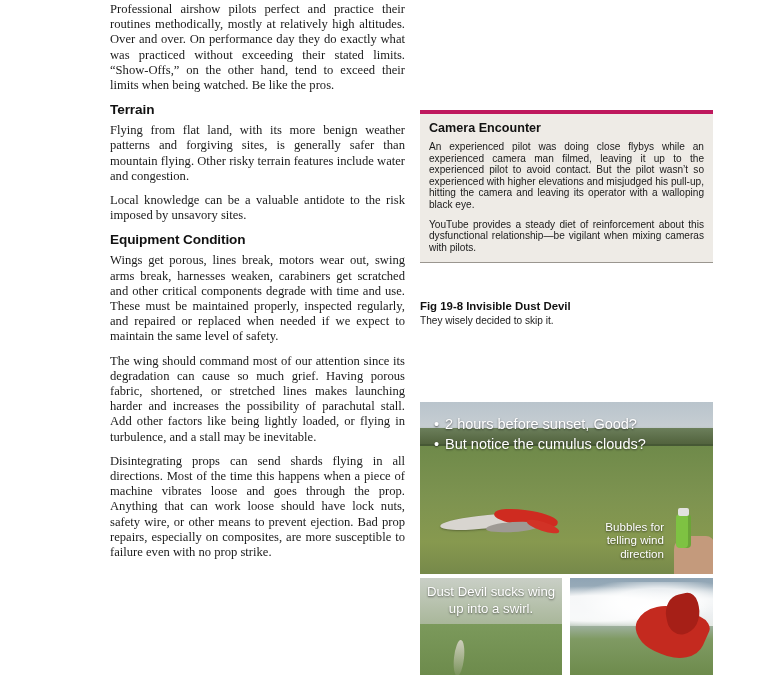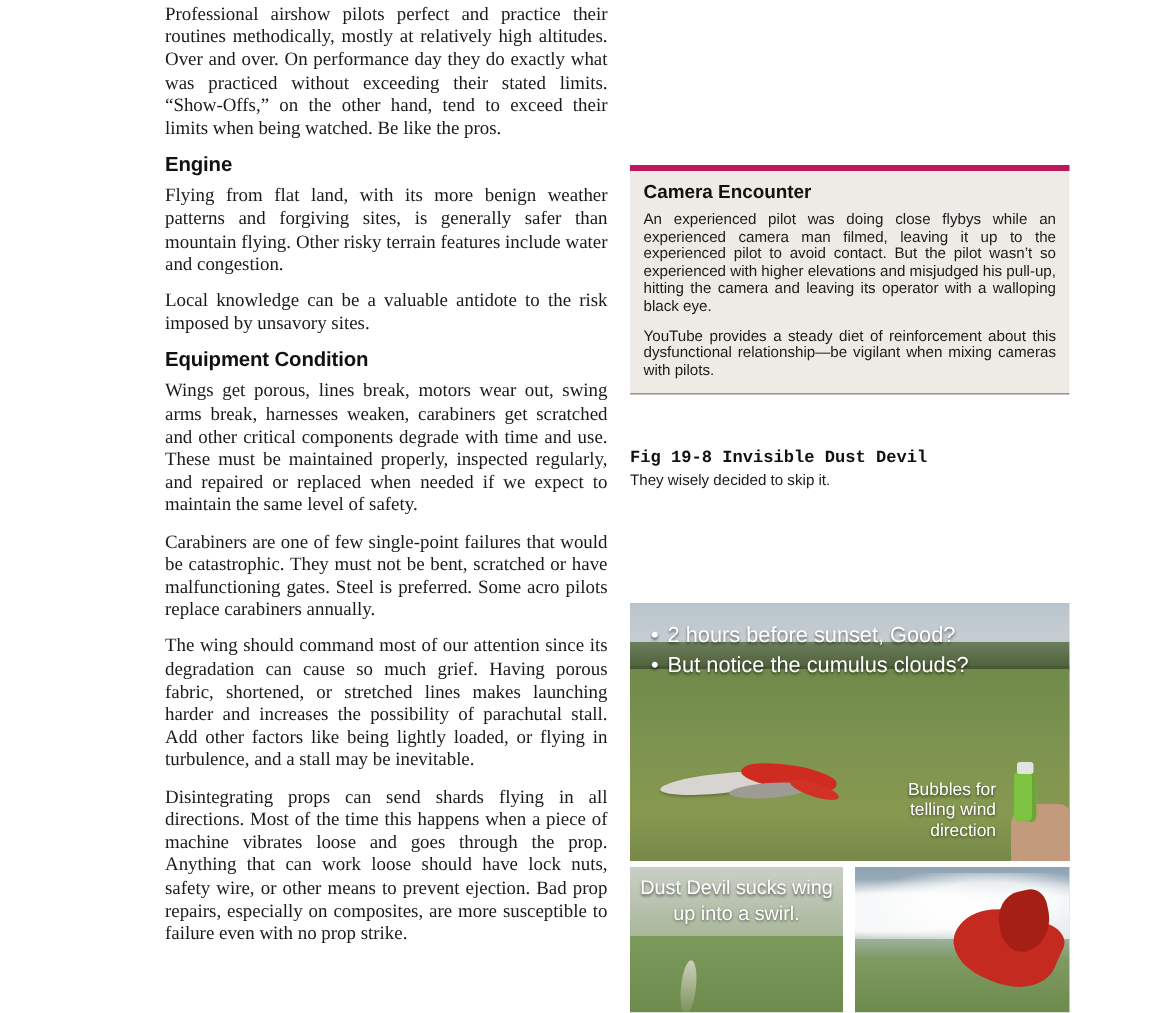--- a/index.html
+++ b/index.html
@@ -80,21 +80,21 @@
 
   .figcap {
     position: absolute;
     left: 420px;
     top: 300px;
     width: 293px;
   }
   .figcap h4 {
     margin: 0 0 3px 0;
     font-size: 11.4px;
-    font-family: Liberation Mono, monospace;
+    font-family: Liberation Sans, sans-serif;
     font-weight: bold;
     color: #111;
   }
   .figcap p {
     margin: 0 0 8px 0;
     font-size: 10.1px;
     line-height: 11.6px;
     text-align: justify;
     font-family: "Liberation Sans", sans-serif;
     hyphens: auto;
@@ -258,27 +258,26 @@
 </style>
 </head>
 <body>
 
 <div class="page">
 
   <div class="main-col">
 
     <p class="first-para">Professional airshow pilots perfect and practice their routines methodically, mostly at relatively high altitudes. Over and over. On performance day they do exactly what was practiced without exceeding their stated limits. “Show-Offs,” on the other hand, tend to exceed their limits when being watched. Be like the pros.</p>
 
-    <h2>Engine</h2>
+    <h2>Terrain</h2>
     <p>Flying from flat land, with its more benign weather patterns and forgiving sites, is generally safer than mountain flying. Other risky terrain features include water and congestion.</p>
     <p>Local knowledge can be a valuable antidote to the risk imposed by unsavory sites.</p>
 
     <h2>Equipment Condition</h2>
     <p>Wings get porous, lines break, motors wear out, swing arms break, harnesses weaken, carabiners get scratched and other critical components degrade with time and use. These must be maintained properly, inspected regularly, and repaired or replaced when needed if we expect to maintain the same level of safety.</p>
-    <p>Carabiners are one of few single-point failures that would be catastrophic. They must not be bent, scratched or have malfunctioning gates. Steel is preferred. Some acro pilots replace carabiners annually.</p>
     <p>The wing should command most of our attention since its degradation can cause so much grief. Having porous fabric, shortened, or stretched lines makes launching harder and increases the possibility of parachutal stall. Add other factors like being lightly loaded, or flying in turbulence, and a stall may be inevitable.</p>
     <p>Disintegrating props can send shards flying in all directions. Most of the time this happens when a piece of machine vibrates loose and goes through the prop. Anything that can work loose should have lock nuts, safety wire, or other means to prevent ejection. Bad prop repairs, especially on composites, are more susceptible to failure even with no prop strike.</p>
 
   </div>
 
   <div class="sidebar-box">
     <h3>Camera Encounter</h3>
     <p>An experienced pilot was doing close flybys while an experienced camera man filmed, leaving it up to the experienced pilot to avoid contact. But the pilot wasn’t so experienced with higher elevations and misjudged his pull-up, hitting the camera and leaving its operator with a walloping black eye.</p>
     <p>YouTube provides a steady diet of reinforcement about this dysfunctional relationship—be vigilant when mixing cameras with pilots.</p>
   </div>

